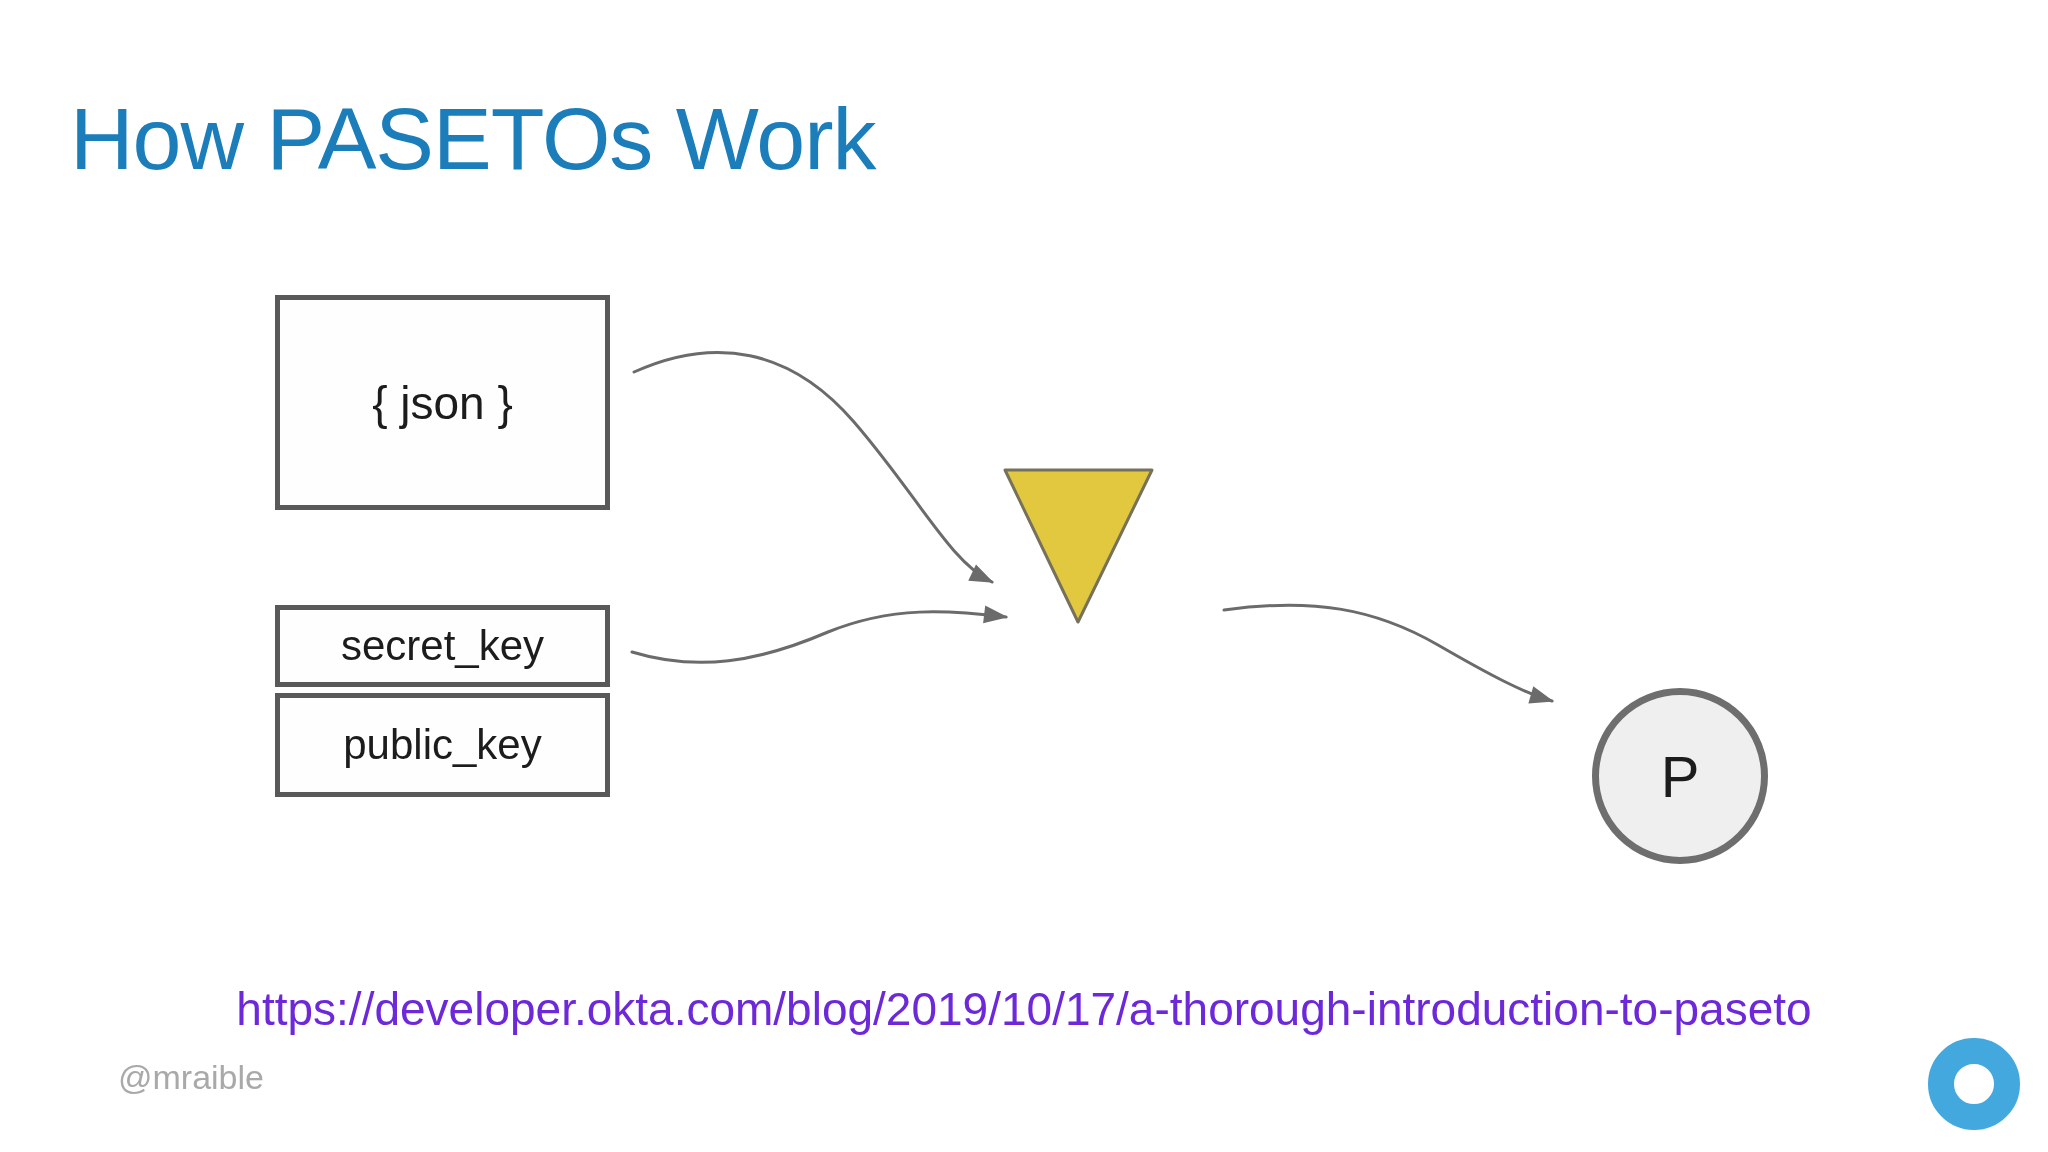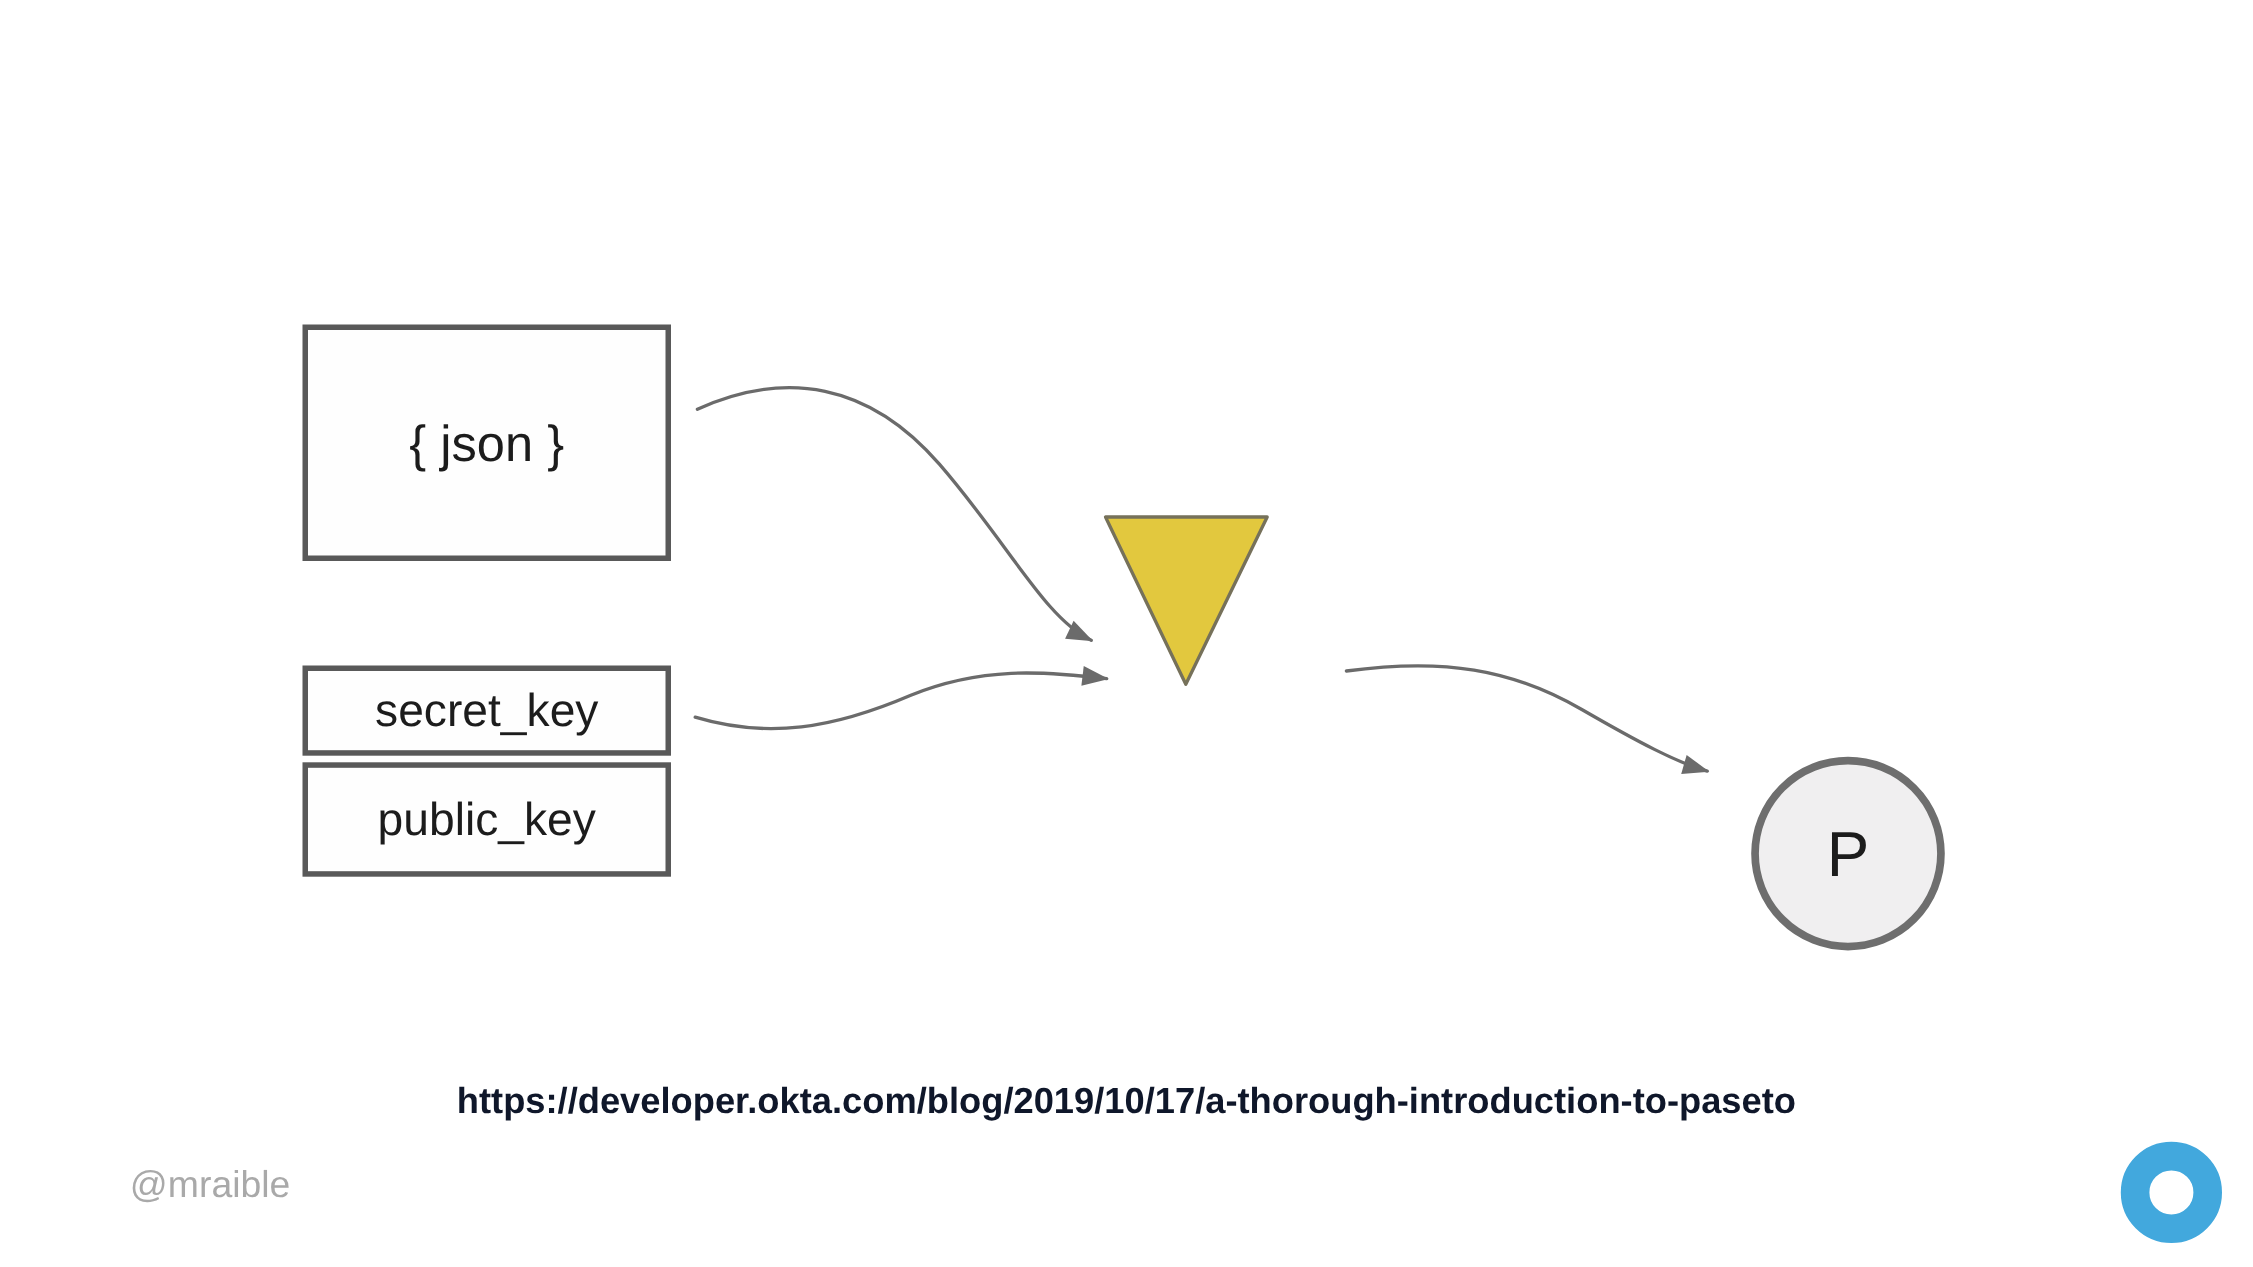--- a/index.html
+++ b/index.html
@@ -86,26 +86,25 @@
     font-size: 58px;
     color: #1c1c1c;
   }
 
   .blog-link {
     position: absolute;
     left: 0;
     right: 0;
     top: 982px;
     text-align: center;
-    font-size: 33px;
-    color: #0f172a;
+    font-size: 46px;
+    color: #6d28d9;
     text-decoration: none;
     cursor: pointer;
     white-space: nowrap;
-    font-weight: bold;
   }
 
   .handle {
     position: absolute;
     left: 102px;
     top: 1058px;
     font-size: 34px;
     color: #a9a9a9;
     margin-left: 16px;
   }
@@ -119,20 +118,21 @@
     border: 26px solid #42a8dd;
     border-radius: 50%;
     background: #ffffff;
   }
 </style>
 </head>
 <body>
 
 <div class="slide">
 
+  <h1 class="title">How PASETOs Work</h1>
 
   <svg class="diagram-svg" viewBox="0 0 2048 1152" xmlns="http://www.w3.org/2000/svg">
     <defs>
       <marker id="ah" markerUnits="userSpaceOnUse" markerWidth="30" markerHeight="24" refX="24" refY="11" orient="auto">
         <path d="M2,2 L26,11 L2,20 Z" fill="#6b6b6b"></path>
       </marker>
     </defs>
 
     <path class="arrow" d="M 634 372 C 714 336, 790 348, 854 422 C 918 496, 950 562, 992 582" marker-end="url(#ah)"></path>
 

